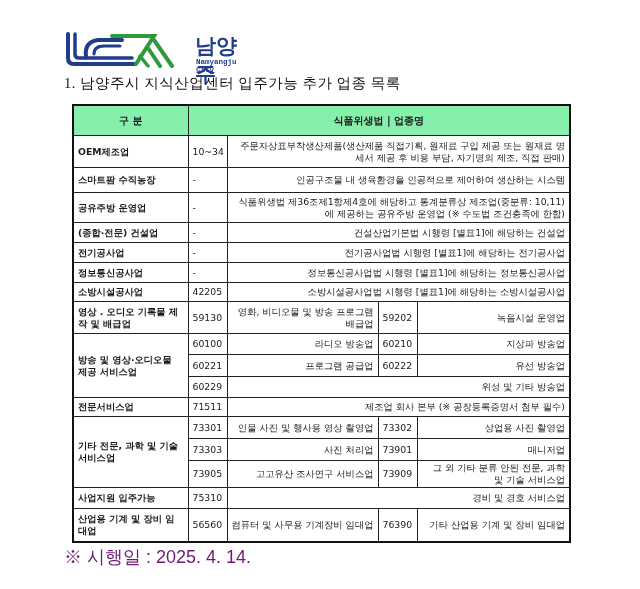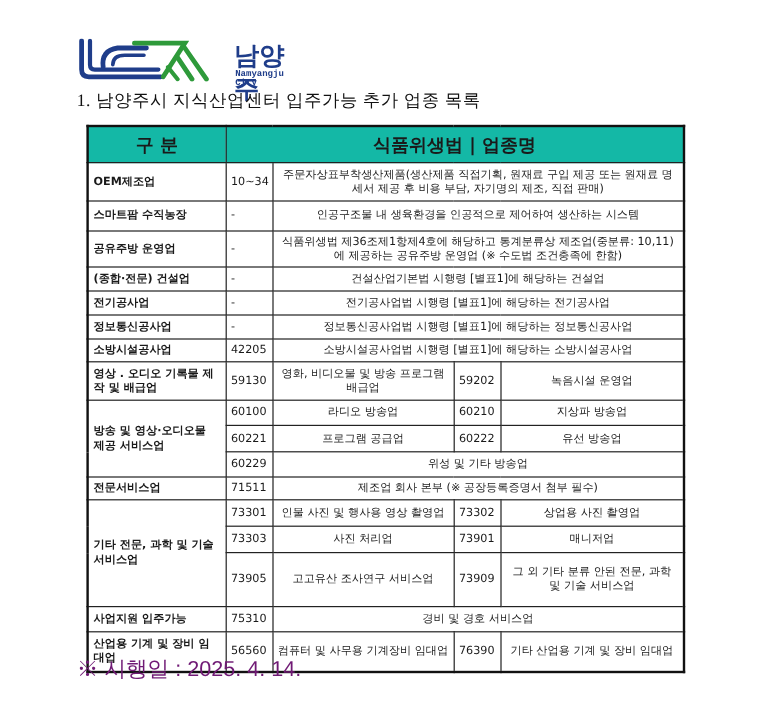--- a/index.html
+++ b/index.html
@@ -5,24 +5,24 @@
   html,body{margin:0;padding:0;background:#ffffff;}
   body{width:640px;height:589px;position:relative;overflow:hidden;font-family:"DejaVu Sans",sans-serif;color:#1a1a1a;}
   .logo{position:absolute;left:64px;top:32px;width:180px;height:36px;}
   .logo-mark{position:absolute;left:0;top:0;}
   .logo-ko{position:absolute;left:131px;top:0px;font-family:"DejaVu Sans",sans-serif;font-weight:bold;font-size:21px;color:#1f3d8a;letter-spacing:0px;}
   .logo-en{position:absolute;left:132px;top:26px;font-family:Liberation Mono, monospace;font-weight:bold;font-size:7.5px;color:#1f3d8a;}
   .title{position:absolute;left:64px;top:74px;font-family:Liberation Serif, serif;font-size:14.5px;color:#111;letter-spacing:0.5px;}
   table.main{position:absolute;left:72px;top:104px;width:497px;border-collapse:collapse;table-layout:fixed;font-size:9.3px;}
   table.main td, table.main th{border:1px solid #222;padding:0 4px;line-height:12px;vertical-align:middle;}
   table.main{border:2px solid #111;}
-  th{background:#14b8a6;font-weight:bold;height:29px;font-size:15px;}
+  th{background:#86efac;font-weight:bold;height:29px;font-size:10px;}
   td.cat{text-align:left;font-weight:bold;}
   td.code{text-align:left;padding:0 2px;}
-  td.name{text-align:center;}
+  td.name{text-align:right;}
   .dashed td{border-top:1px dashed #666;}
   .footnote{position:absolute;left:64px;top:545px;font-family:Liberation Sans, sans-serif;font-size:18px;color:#701a75;}
 </style>
 </head>
 <body>
 
 <div class="logo">
   <svg class="logo-mark" width="126" height="36" viewBox="0 0 126 36">
     <g fill="none" stroke-linecap="round">
       <path d="M4 2 V26 Q4 32 10 32 H70" stroke="#1f3d8a" stroke-width="4"></path>
@@ -126,21 +126,21 @@
       <td class="name">인물 사진 및 행사용 영상 촬영업</td>
       <td class="code">73302</td>
       <td class="name">상업용 사진 촬영업</td>
     </tr>
     <tr style="height:22px">
       <td class="code">73303</td>
       <td class="name">사진 처리업</td>
       <td class="code">73901</td>
       <td class="name">매니저업</td>
     </tr>
-    <tr style="height:45px">
+    <tr style="height:27px">
       <td class="code">73905</td>
       <td class="name">고고유산 조사연구 서비스업</td>
       <td class="code">73909</td>
       <td class="name">그 외 기타 분류 안된 전문, 과학 및 기술 서비스업</td>
     </tr>
     <tr style="height:21px">
       <td class="cat">사업지원 입주가능</td>
       <td class="code">75310</td>
       <td class="name" colspan="3">경비 및 경호 서비스업</td>
     </tr>

